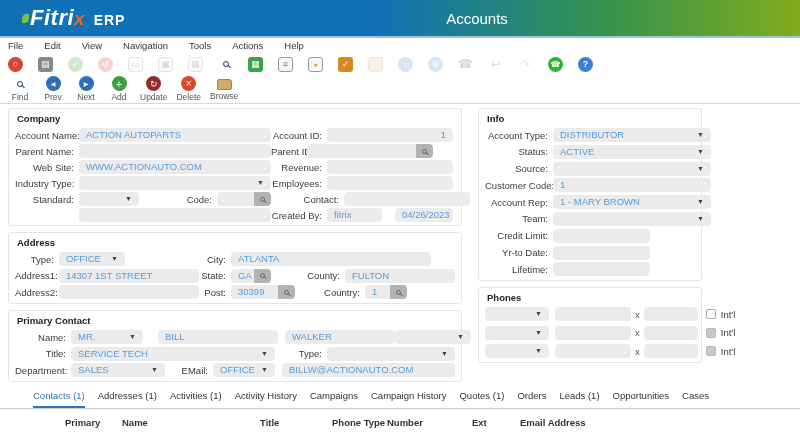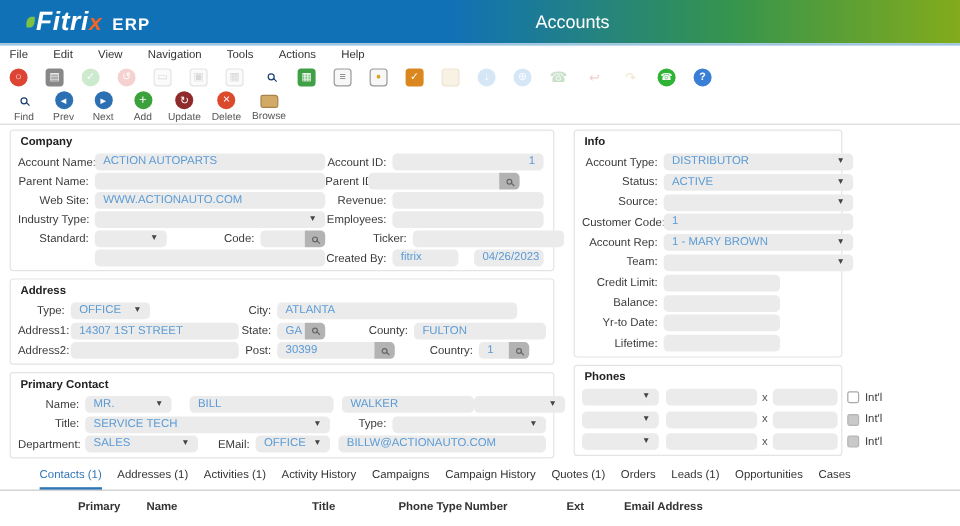--- a/index.html
+++ b/index.html
@@ -198,21 +198,21 @@
             <span></span>
             <span class="arr">▼</span>
           </span>
         <span class="lab" style="width:78px">Code:</span>
         <span class="grp">
           <span class="fld" style="width:37px"></span>
           <span class="lkp">
               <span class="mag"></span>
             </span>
         </span>
-        <span class="lab" style="width:73px">Ticker:</span>
+        <span class="lab" style="width:73px">Contact:</span>
         <span class="fld" style="width:126px"></span>
       </div>
       <div class="frow" style="margin-bottom:0;">
         <span class="lab" style="width:64px"></span>
         <span class="fld" style="width:192px"></span>
         <span class="lab" style="width:56px">Created By:</span>
         <span class="fld" style="width:55px">fitrix</span>
         <span class="fld" style="width:58px;margin-left:13px">04/26/2023</span>
       </div>
     </div>
@@ -239,21 +239,21 @@
             </span>
         </span>
         <span class="lab mla" style="width:46px">County:</span>
         <span class="fld" style="width:110px">FULTON</span>
       </div>
       <div class="frow" style="margin-bottom:1px;">
         <span class="lab" style="width:44px">Address2:</span>
         <span class="fld" style="width:140px"></span>
         <span class="lab" style="width:32px">Post:</span>
         <span class="grp">
-          <span class="fld" style="width:81px">30399</span>
+          <span class="fld" style="width:47px">30399</span>
           <span class="lkp">
               <span class="mag"></span>
             </span>
         </span>
         <span class="lab" style="width:52px;margin-left:18px">Country:</span>
         <span class="grp">
           <span class="fld" style="width:25px">1</span>
           <span class="lkp">
               <span class="mag"></span>
             </span>
@@ -342,24 +342,20 @@
       </div>
       <div class="frow">
         <span class="lab" style="width:68px">Team:</span>
         <span class="fld dd" style="width:158px">
             <span></span>
             <span class="arr">▼</span>
           </span>
       </div>
       <div class="frow">
         <span class="lab" style="width:68px">Credit Limit:</span>
-        <span class="fld" style="width:97px"></span>
-      </div>
-      <div class="frow">
-        <span class="lab" style="width:68px">Balance:</span>
         <span class="fld" style="width:97px"></span>
       </div>
       <div class="frow">
         <span class="lab" style="width:68px">Yr-to Date:</span>
         <span class="fld" style="width:97px"></span>
       </div>
       <div class="frow" style="margin-bottom:1px;">
         <span class="lab" style="width:68px">Lifetime:</span>
         <span class="fld" style="width:97px"></span>
       </div>

